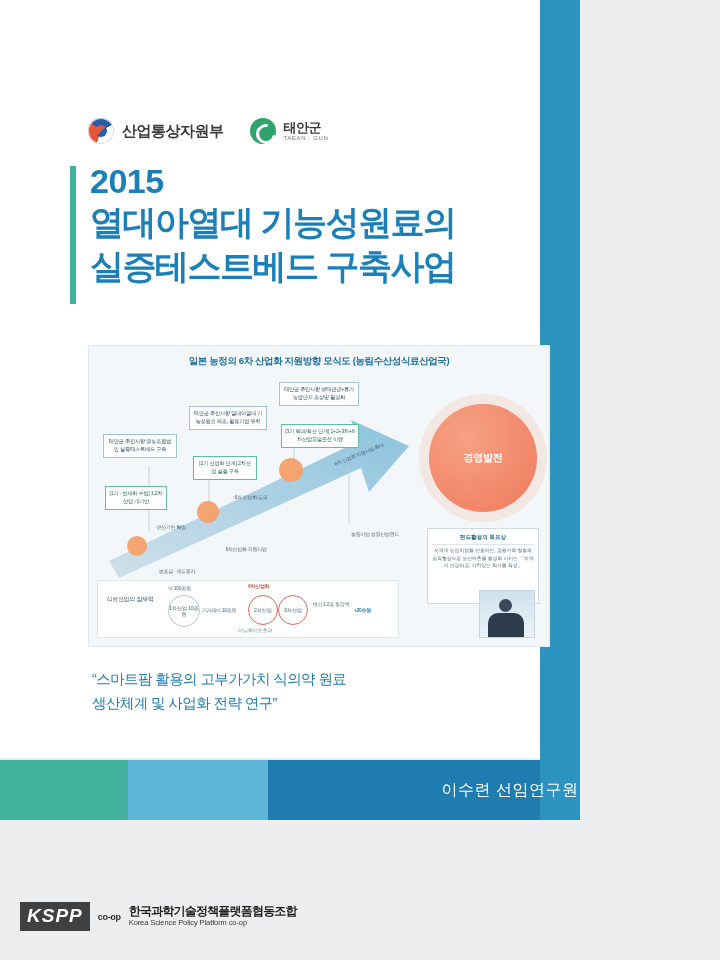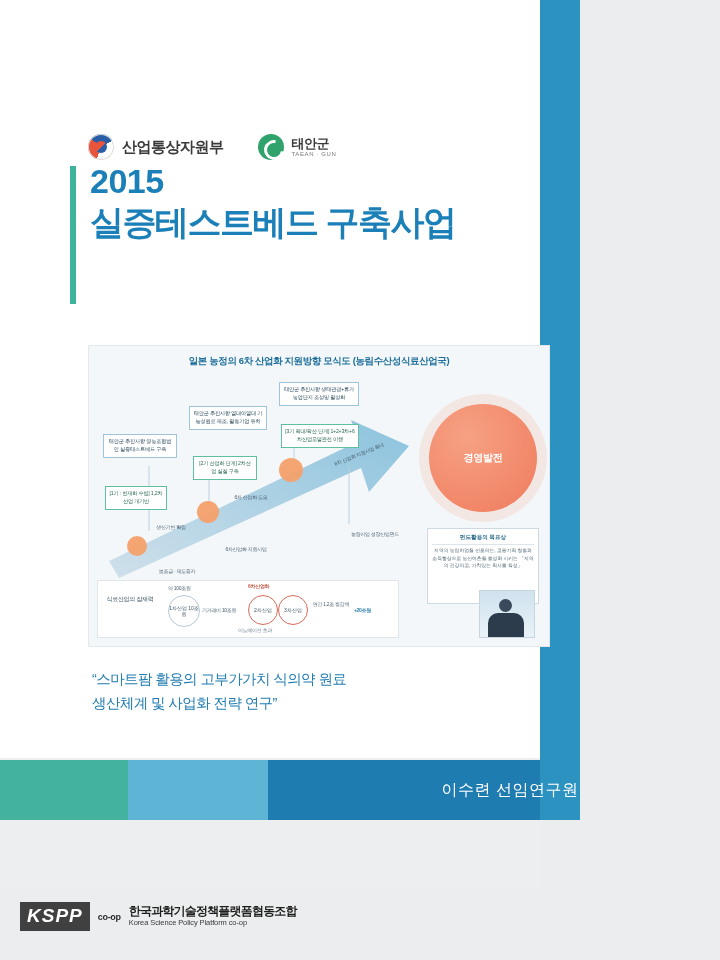--- a/index.html
+++ b/index.html
@@ -63,24 +63,24 @@
     display: flex;
     align-items: center;
     justify-content: center;
     color: #ffffff;
     font-size: 16px;
     letter-spacing: 0.5px;
   }
   
   .logos {
     position: absolute;
-    left: 88px; top: 134px;
+    left: 88px; top: 118px;
     display: flex;
     align-items: center;
-    gap: 34px;
+    gap: 26px;
   }
   .logo-group { display: flex; align-items: center; gap: 8px; }
   .logo-mark-motie {
     width: 26px; height: 26px;
     border-radius: 50%;
     background:
       radial-gradient(circle at 50% 50%, #ffffff 0 3px, transparent 3px),
       conic-gradient(from 200deg, #e8553b 0deg 110deg, #2a5fa8 110deg 220deg, #ffffff 220deg 360deg);
     box-shadow: inset 0 0 0 1px #d8d8d8;
     position: relative;
@@ -351,20 +351,21 @@
       <div class="taean-texts">
         <div class="logo-text-taean">태안군</div>
         <div class="logo-sub-taean">TAEAN · GUN</div>
       </div>
     </div>
   </div>
 
   <div class="title-bar"></div>
   <div class="title-block">
     <div class="title-year">2015</div>
+    <div class="title-line">열대아열대 기능성원료의</div>
     <div class="title-line">실증테스트베드 구축사업</div>
   </div>
 
   <div class="figure">
     <div class="fig-title">일본 농정의 6차 산업화 지원방향 모식도 (농림수산성식료산업국)</div>
 
     <svg width="460" height="300" style="position:absolute;left:0;top:0;">
       <defs>
         <linearGradient id="arrGrad" x1="0" y1="1" x2="1" y2="0">
           <stop offset="0%" stop-color="#cfe0ea"></stop>

